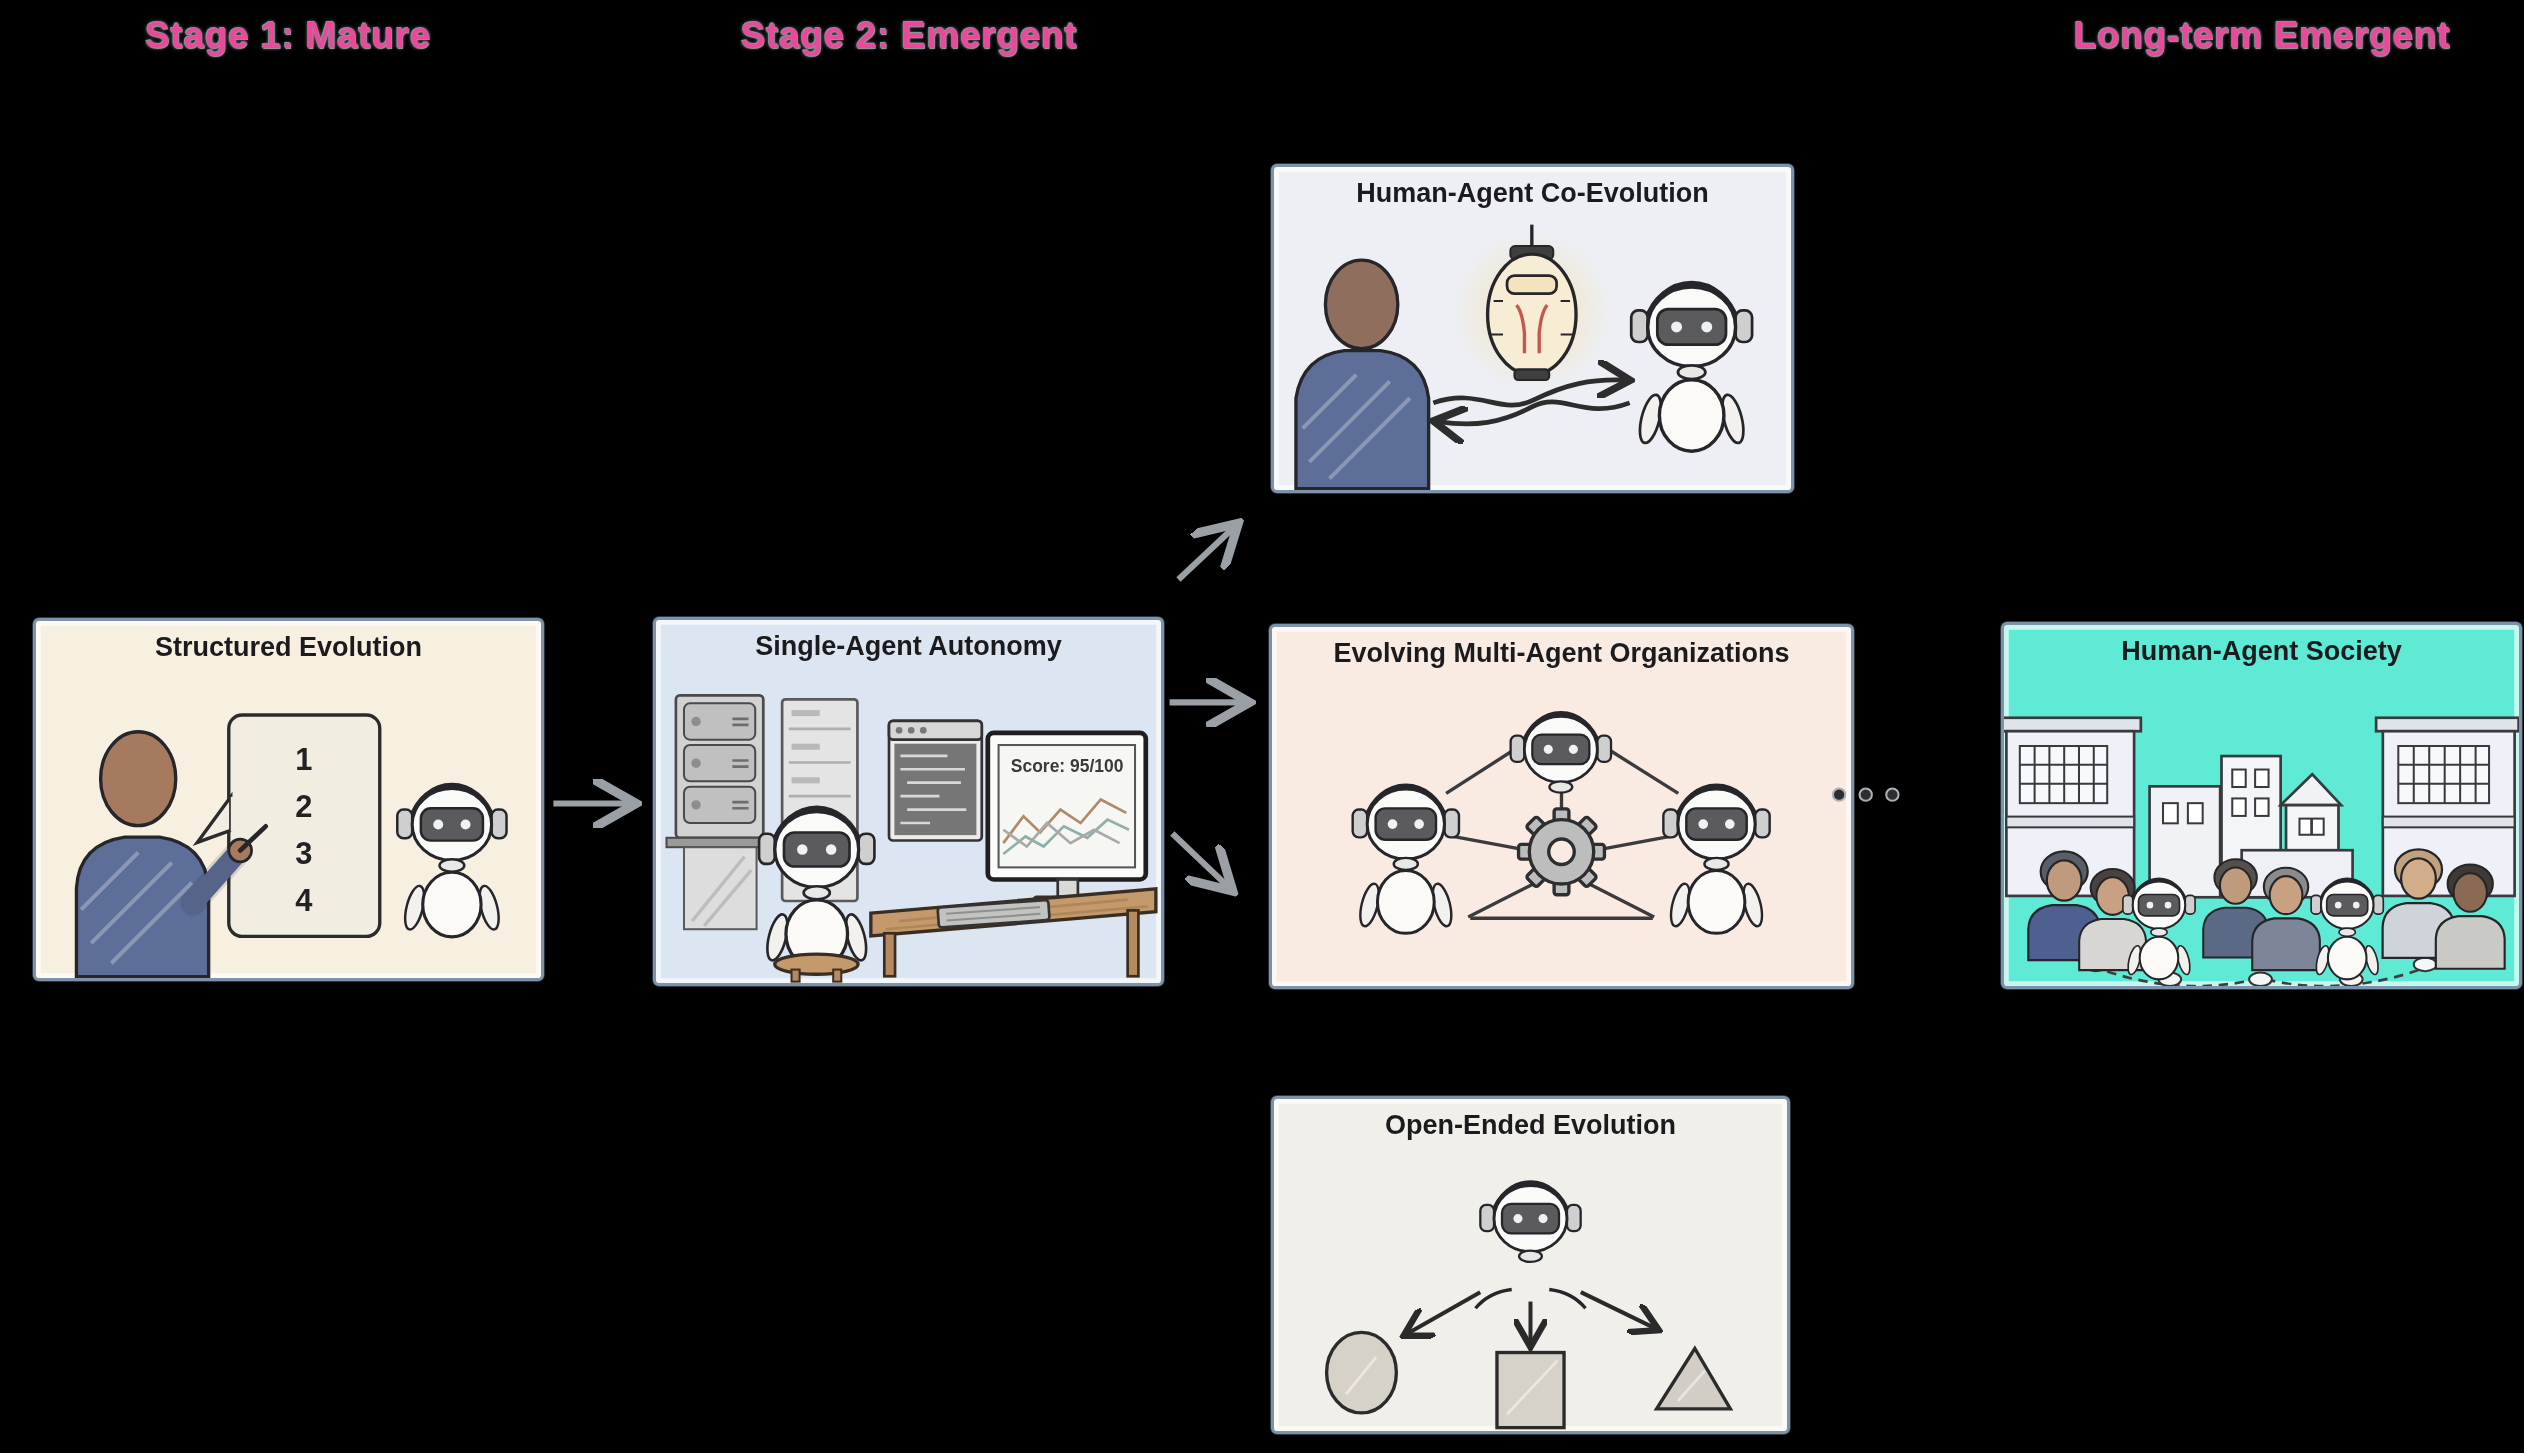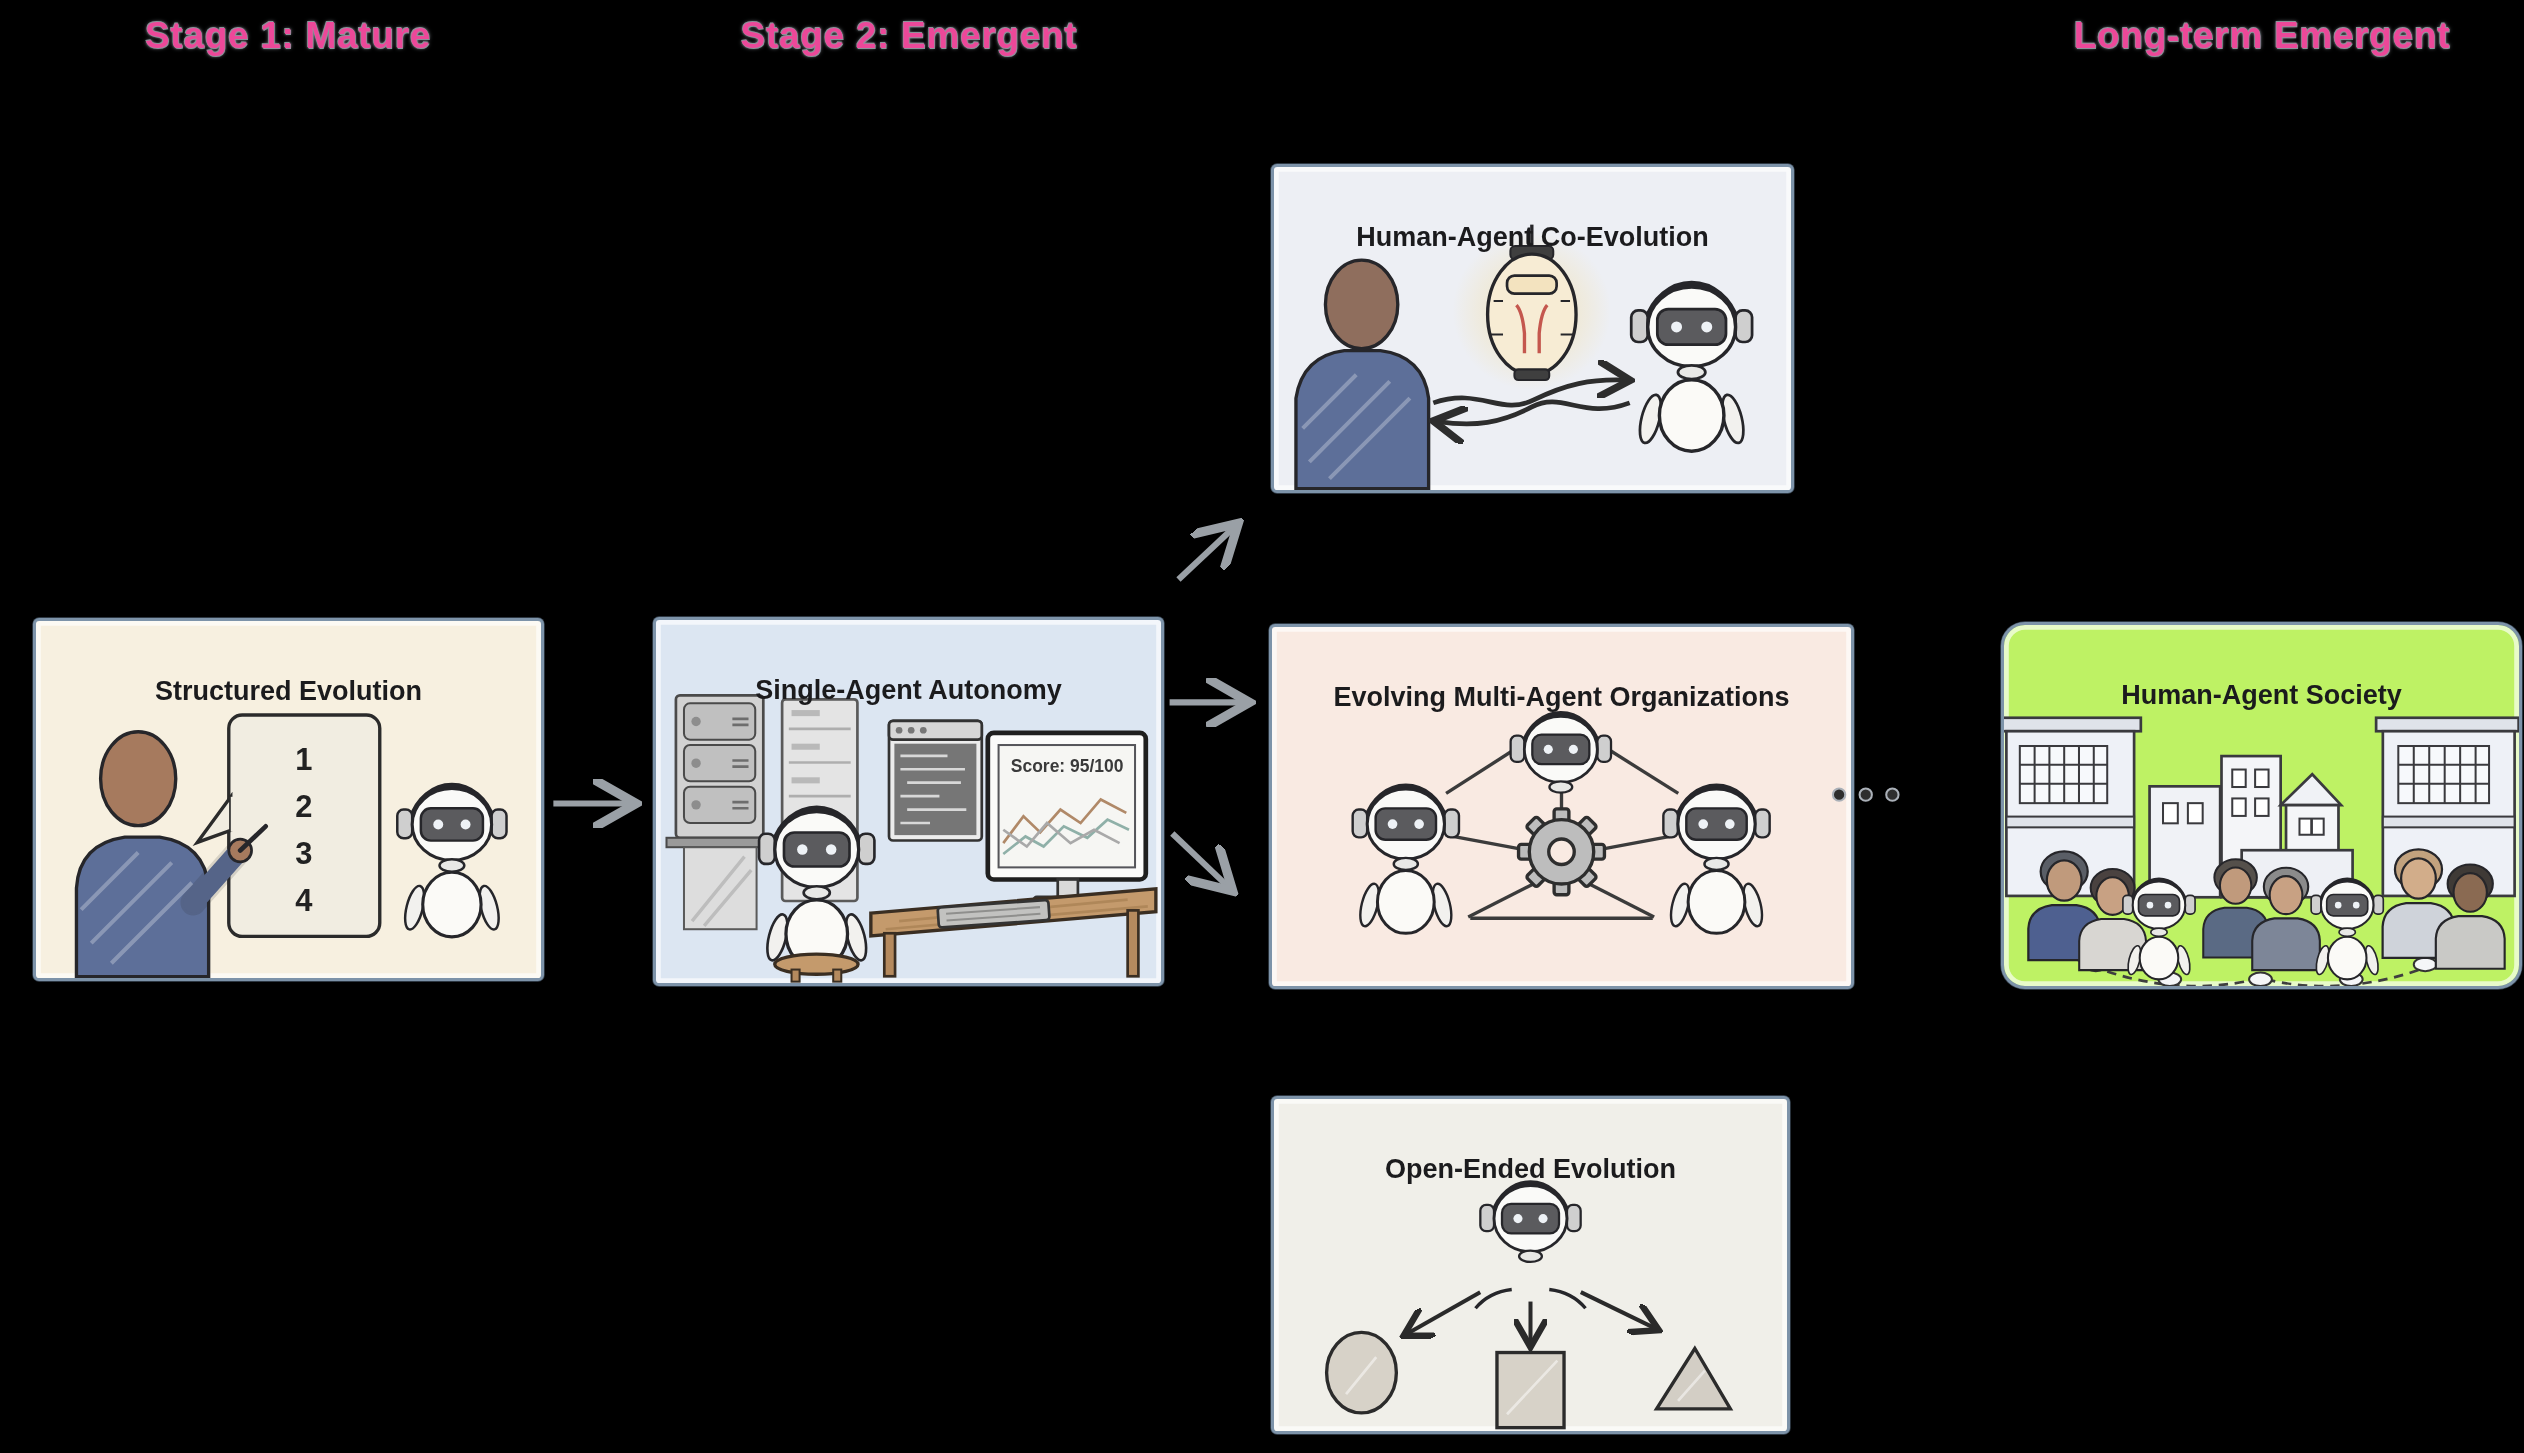--- a/index.html
+++ b/index.html
@@ -4,28 +4,28 @@
 <style>
   html,body{margin:0;padding:0;background:#000;}
   .canvas{position:relative;width:2525px;height:1454px;background:#000;overflow:hidden;
           font-family:"Liberation Sans", sans-serif;}
   .stage-header{position:absolute;top:15px;transform:translateX(-50%);
     font-size:37px;font-weight:700;letter-spacing:0.7px;color:#ec4899;white-space:nowrap;
     text-shadow:0 0 2px #9aa0a8, 0 0 4.1px #7e848c, 0.7px 0.7px 0 #8d939b, -0.7px -0.7px 0 #8d939b;}
   .panel{position:absolute;box-sizing:border-box;border:3.4px solid #7d93a9;border-radius:6.1px;
     box-shadow:inset 0 0 0 4.8px rgba(255,255,255,.65), 0 0 0 0.7px #3c4a58;}
   .panel-title{position:absolute;top:11px;left:0;right:0;text-align:center;
-    font-size:27px;font-weight:700;color:#1b1b1d;z-index:2;margin-top:44px;}
+    font-size:27px;font-weight:700;color:#1b1b1d;z-index:2;}
   .panel svg.art{position:absolute;left:0;top:0;width:100%;height:100%;z-index:1;}
   #p1{left:33px;top:618px;width:511px;height:363px;background:#f7f0e0;}
   #p2{left:653px;top:617px;width:511px;height:369px;background:#dce6f2;}
   #p3{left:1271px;top:164px;width:523px;height:329px;background:#edeff4;}
   #p4{left:1269px;top:624px;width:585px;height:365px;background:#f9eae2;}
   #p5{left:1271px;top:1096px;width:519px;height:338px;background:#f0efe9;}
-  #p6{left:2001px;top:622px;width:521px;height:367px;background:#bef264;border-radius:24px;}
+  #p6{left:2001px;top:622px;width:521px;height:367px;background:#5eead4;}
   .connector-layer{position:absolute;left:0;top:0;width:2525px;height:1454px;pointer-events:none;}
   .defs-holder{position:absolute;width:0;height:0;overflow:hidden;}
 </style>
 </head>
 <body>
 
 <div class="canvas">
 
   <svg class="defs-holder" aria-hidden="true">
     <defs>

